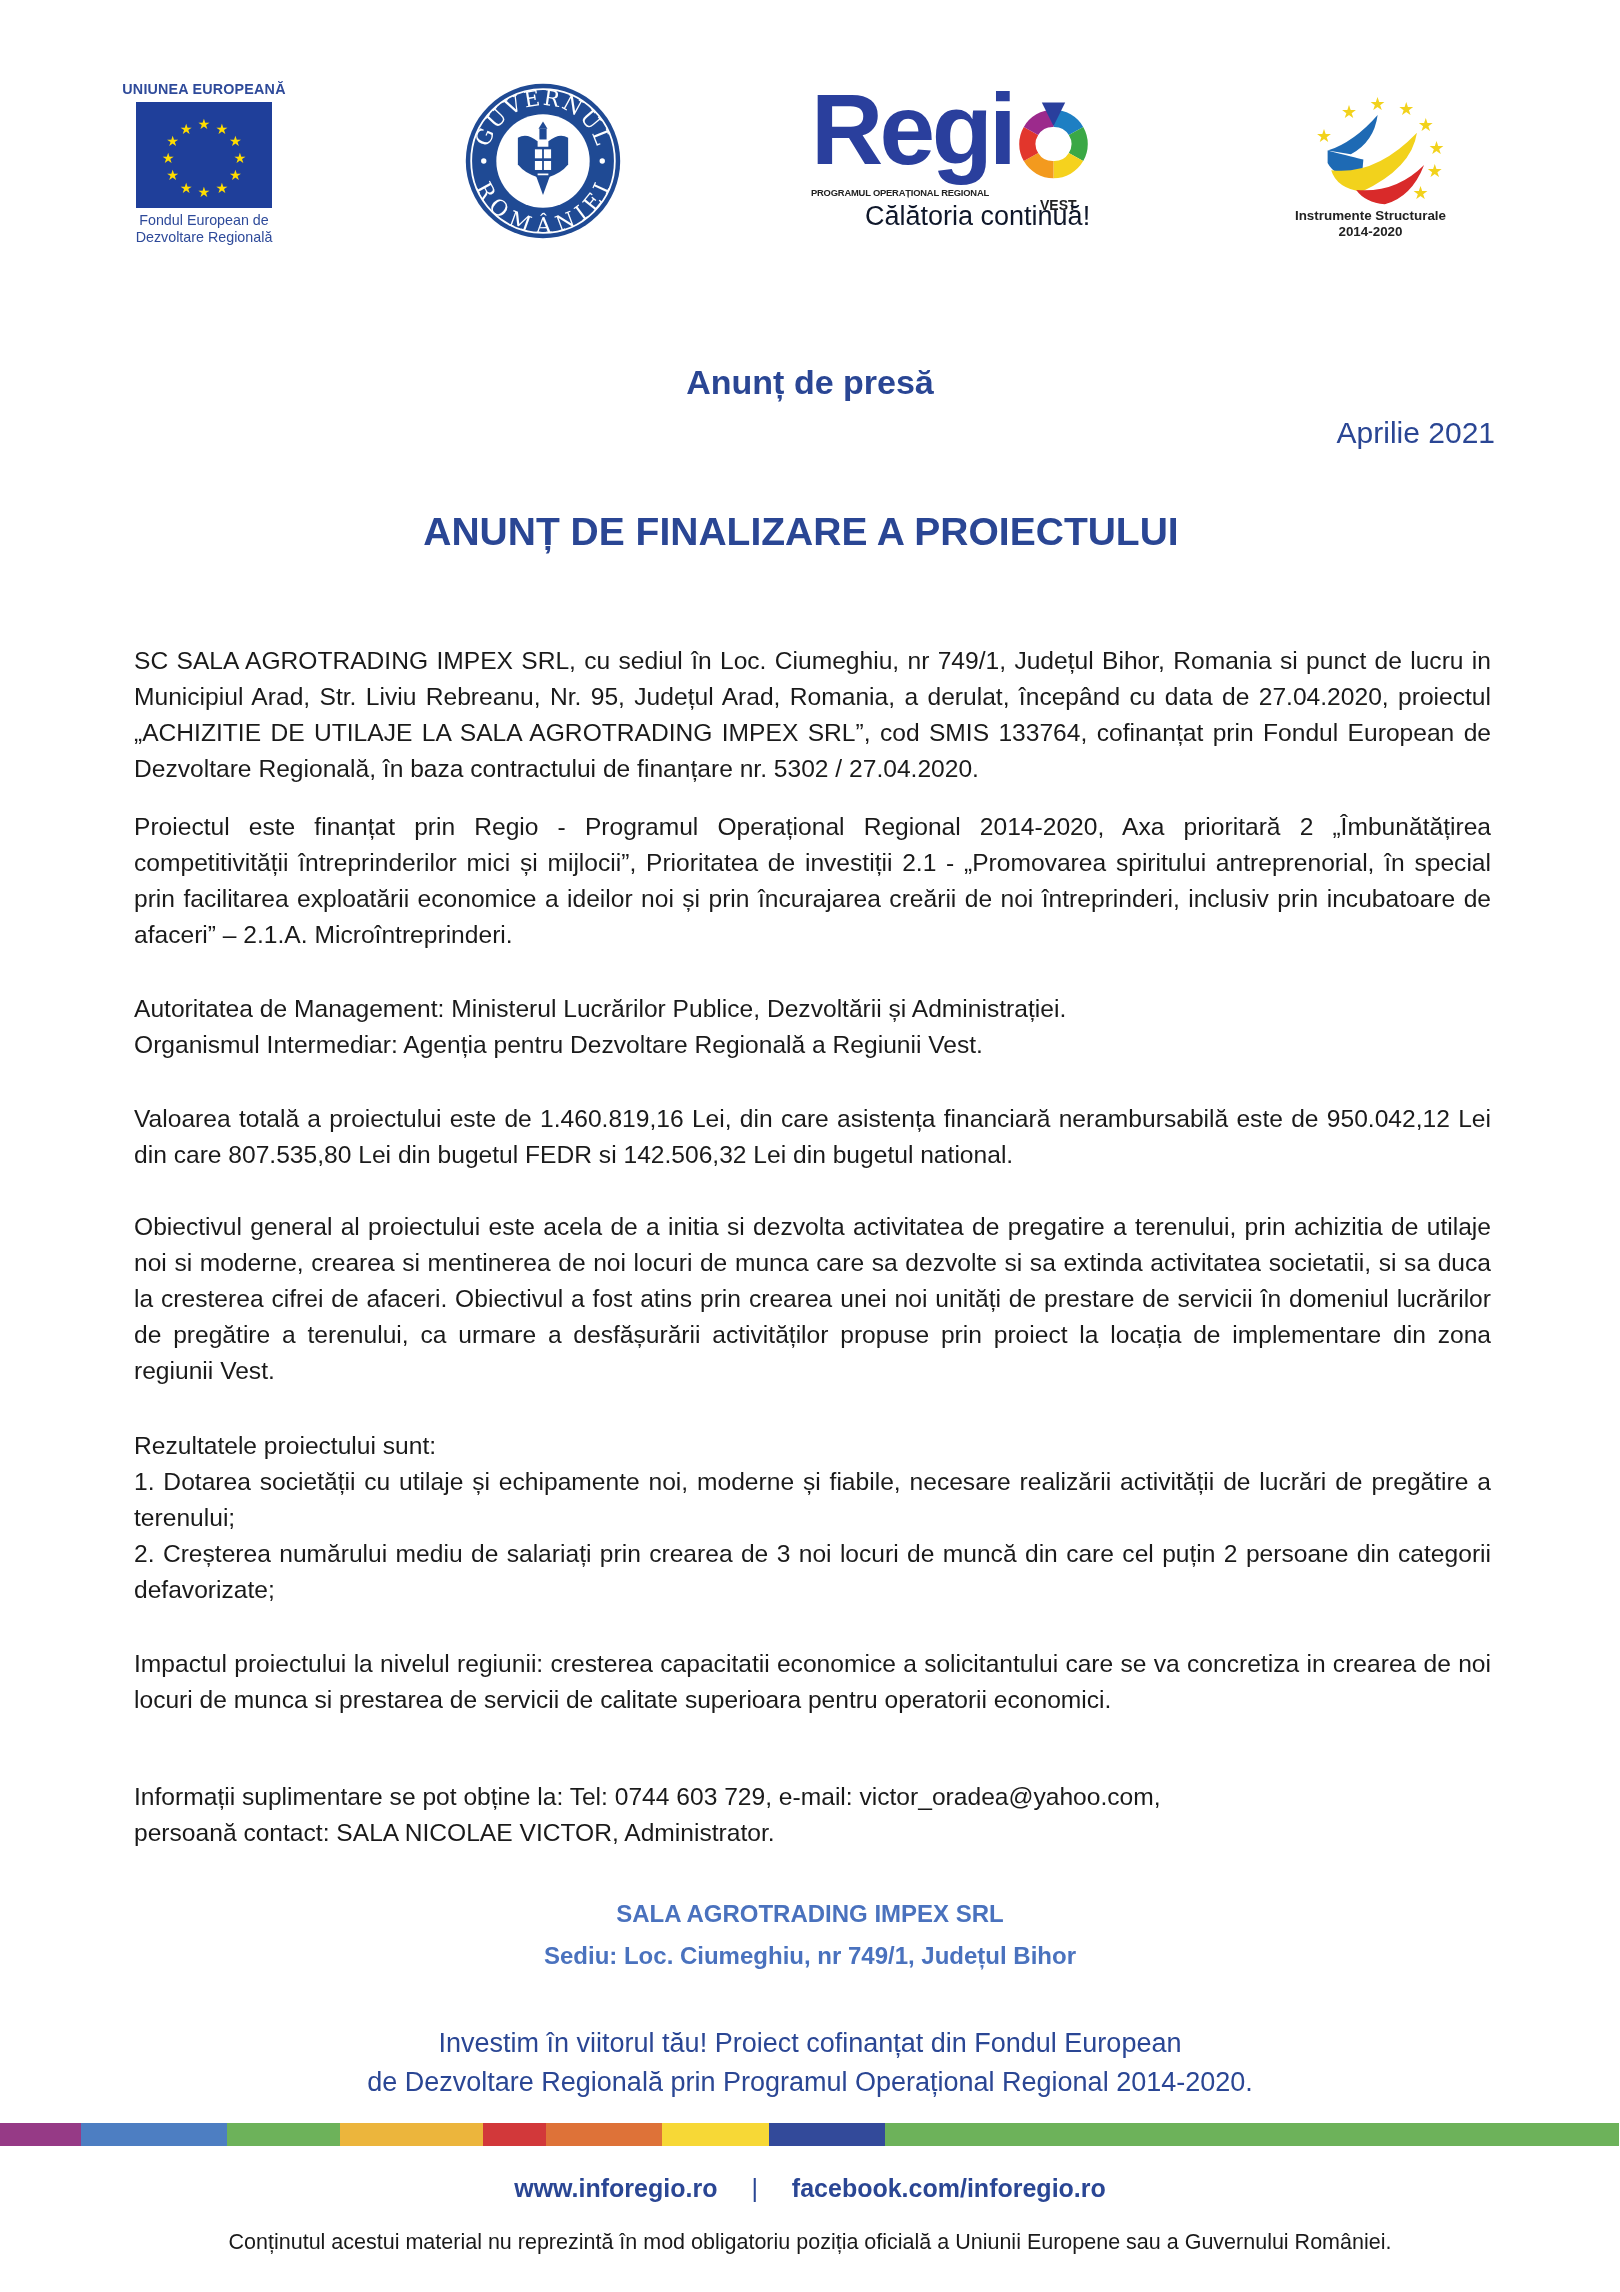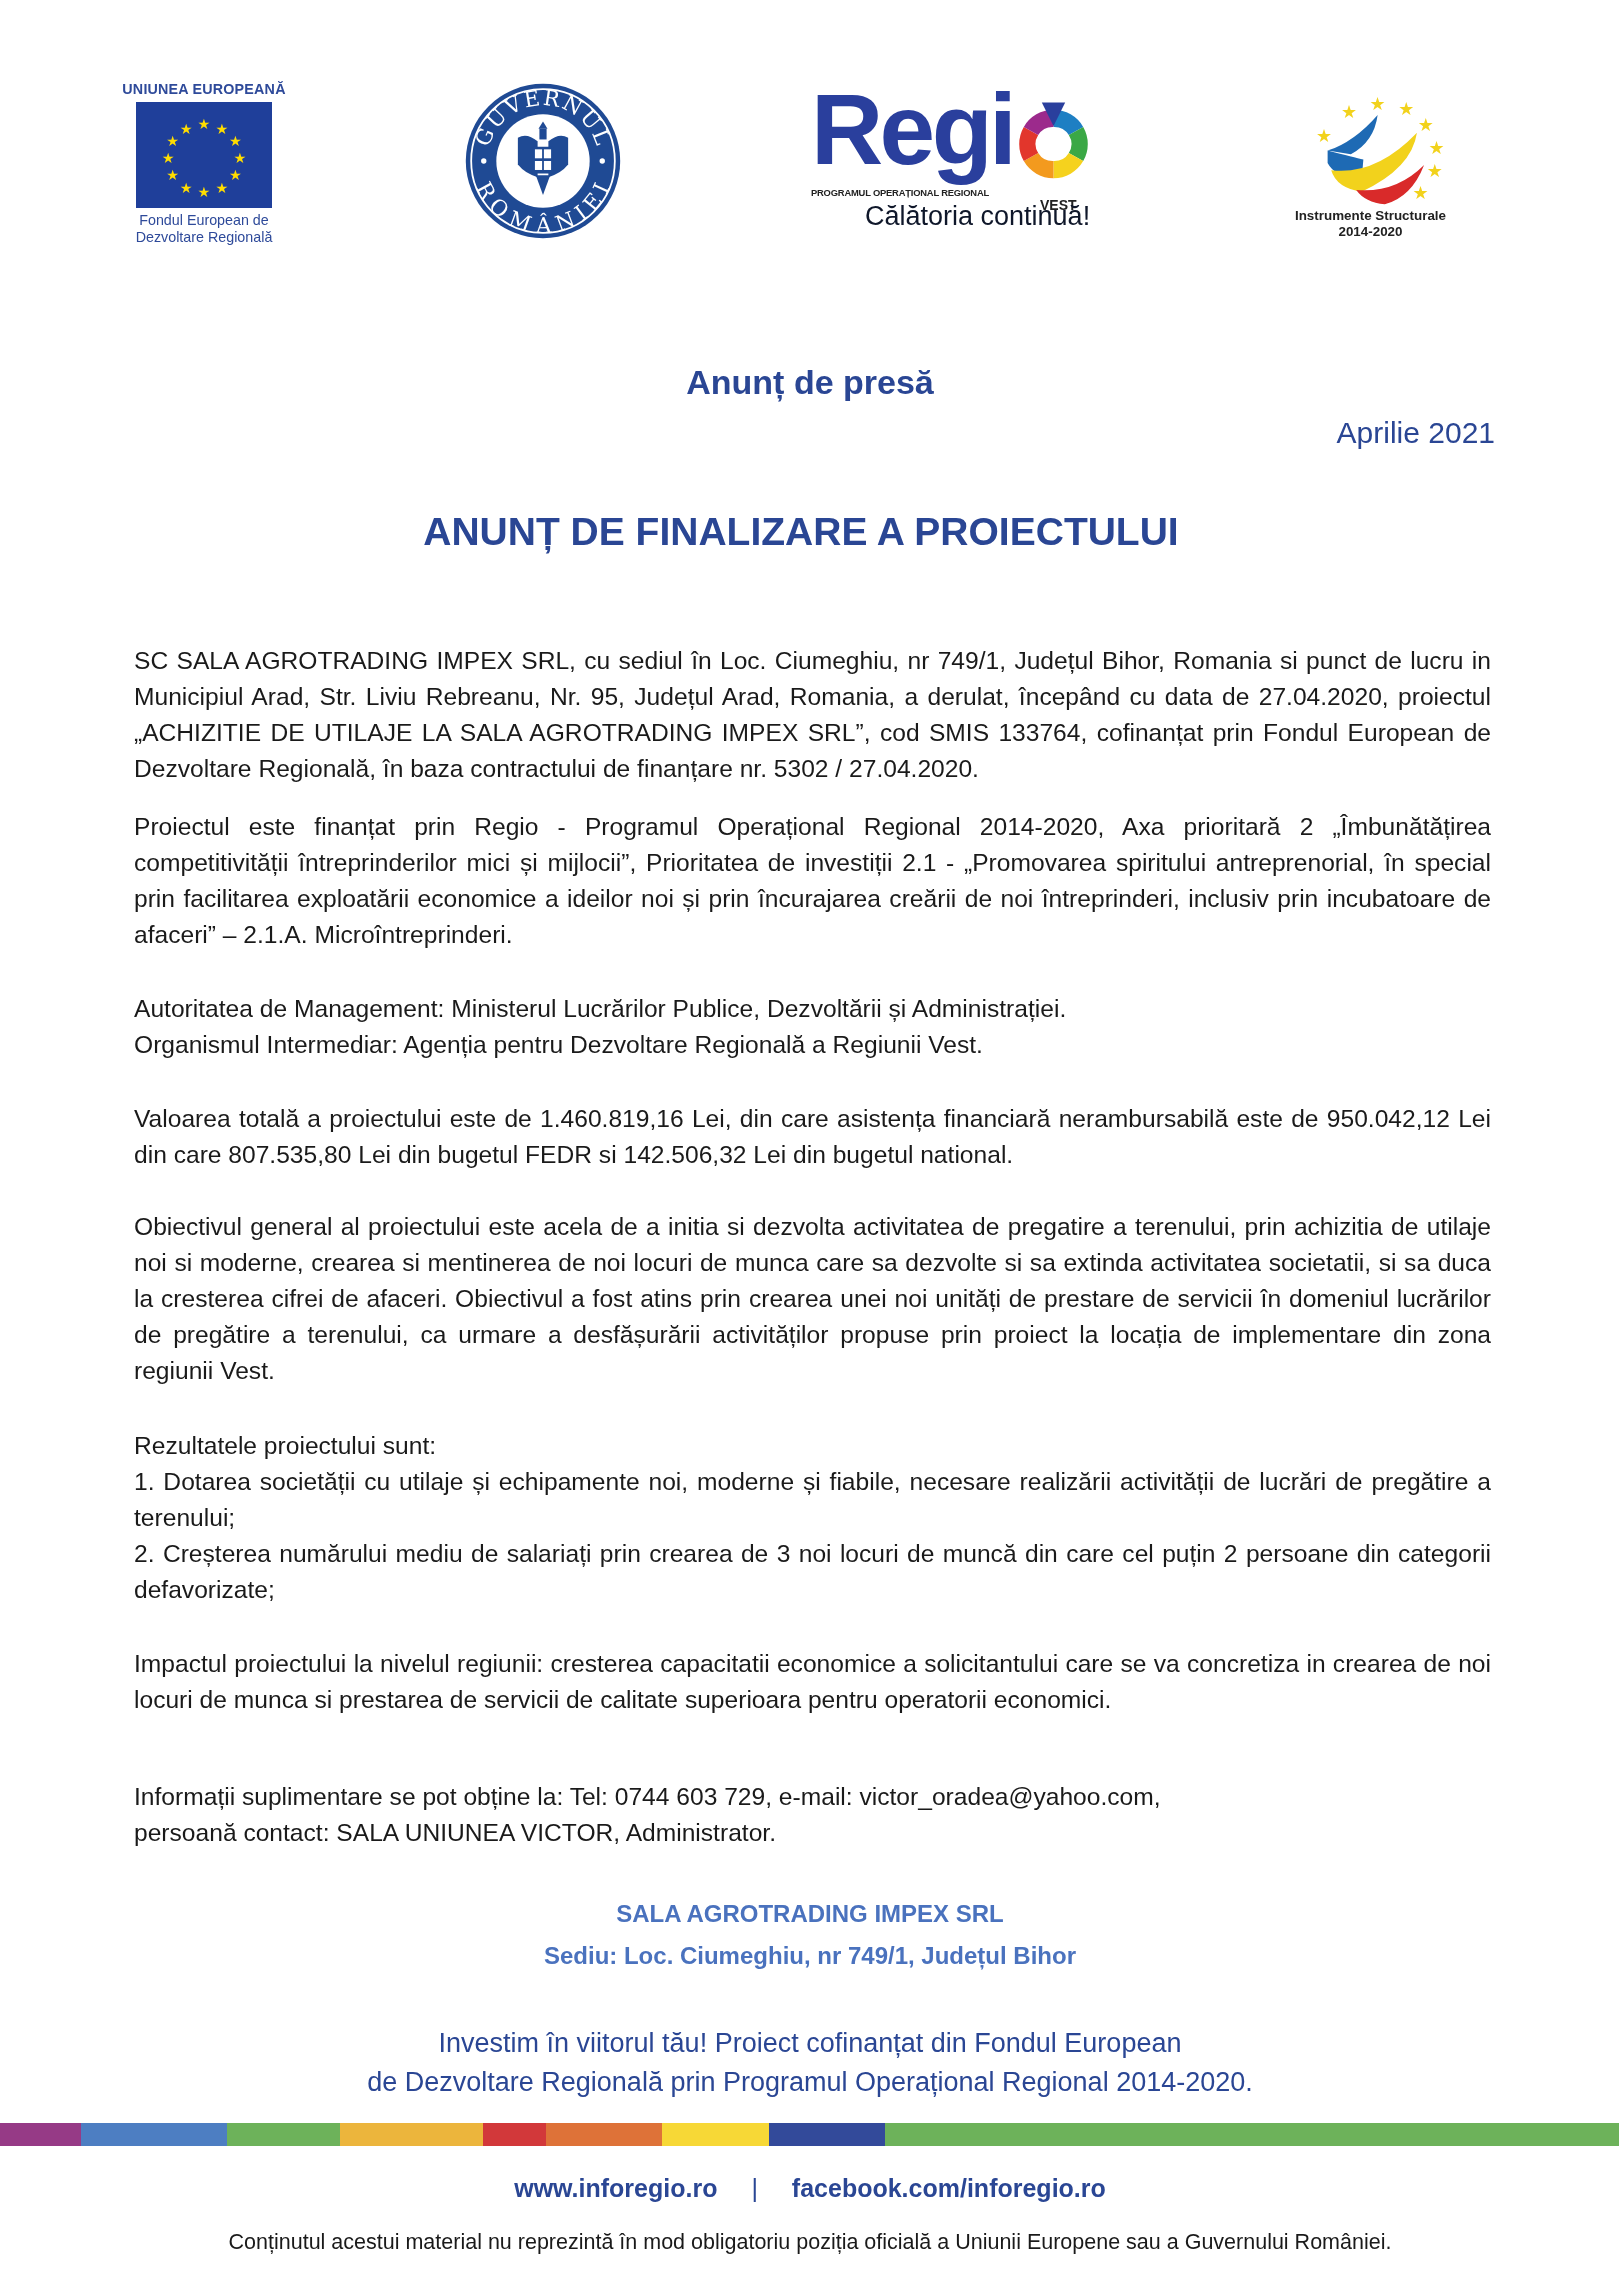--- a/index.html
+++ b/index.html
@@ -192,21 +192,21 @@
   <p>1. Dotarea societății cu utilaje și echipamente noi, moderne și fiabile, necesare realizării activității de  lucrări de pregătire a terenului;</p>
   <p>2. Creșterea numărului mediu de salariați prin crearea de 3 noi locuri de muncă din care cel puțin 2  persoane din categorii defavorizate;</p>
 </div>
 
 <div class="abs body-text" style="top:1646px;">
   <p>Impactul proiectului la nivelul regiunii: cresterea capacitatii economice a solicitantului care se va concretiza in crearea de noi locuri de munca si prestarea de servicii de calitate superioara pentru operatorii economici.</p>
 </div>
 
 <div class="abs body-text lj" style="top:1755px;margin-top:24px;">
   <p>Informații suplimentare se pot obține la: Tel: 0744 603 729, e-mail: victor_oradea@yahoo.com,</p>
-  <p>persoană contact: SALA UNIUNEA VICTOR, Administrator.</p>
+  <p>persoană contact: SALA NICOLAE VICTOR, Administrator.</p>
 </div>
 
 <div class="abs footer-company" style="top:1900px;">SALA AGROTRADING IMPEX SRL</div>
 <div class="abs footer-company" style="top:1942px;">Sediu: Loc. Ciumeghiu, nr 749/1, Județul Bihor</div>
 <div class="abs footer-invest" style="top:1992px;">
   <div>Investim în viitorul tău! Proiect cofinanțat din Fondul European</div>
   <div>de Dezvoltare Regională prin Programul Operațional Regional 2014-2020.</div>
 </div>
 
 <div class="abs stripe">

